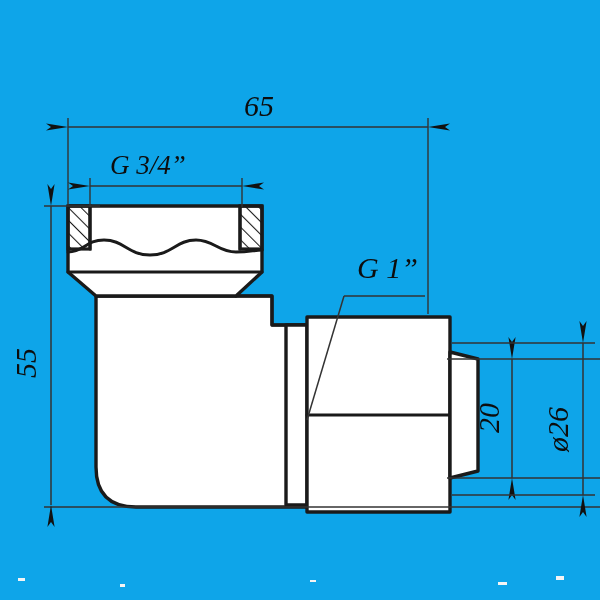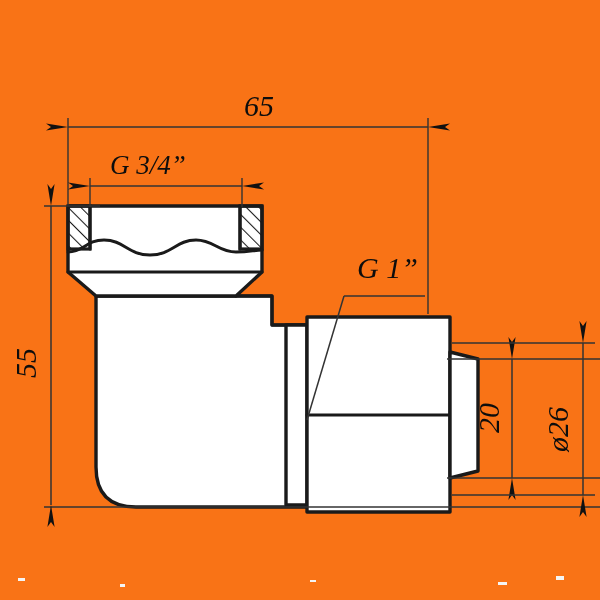--- a/index.html
+++ b/index.html
@@ -8,21 +8,21 @@
     padding: 0;
     background: #ffffff;
   }
   body {
     font-family: "Liberation Sans", sans-serif;
   }
   #drawing-root {
     position: relative;
     width: 600px;
     height: 600px;
-    background: #f97316;
+    background: #0ea5e9;
     overflow: hidden;
   }
   #drawing-svg {
     display: block;
     width: 600px;
     height: 600px;
   }
   .part-inner {
     fill: none;
     stroke: #1a1a1a;

